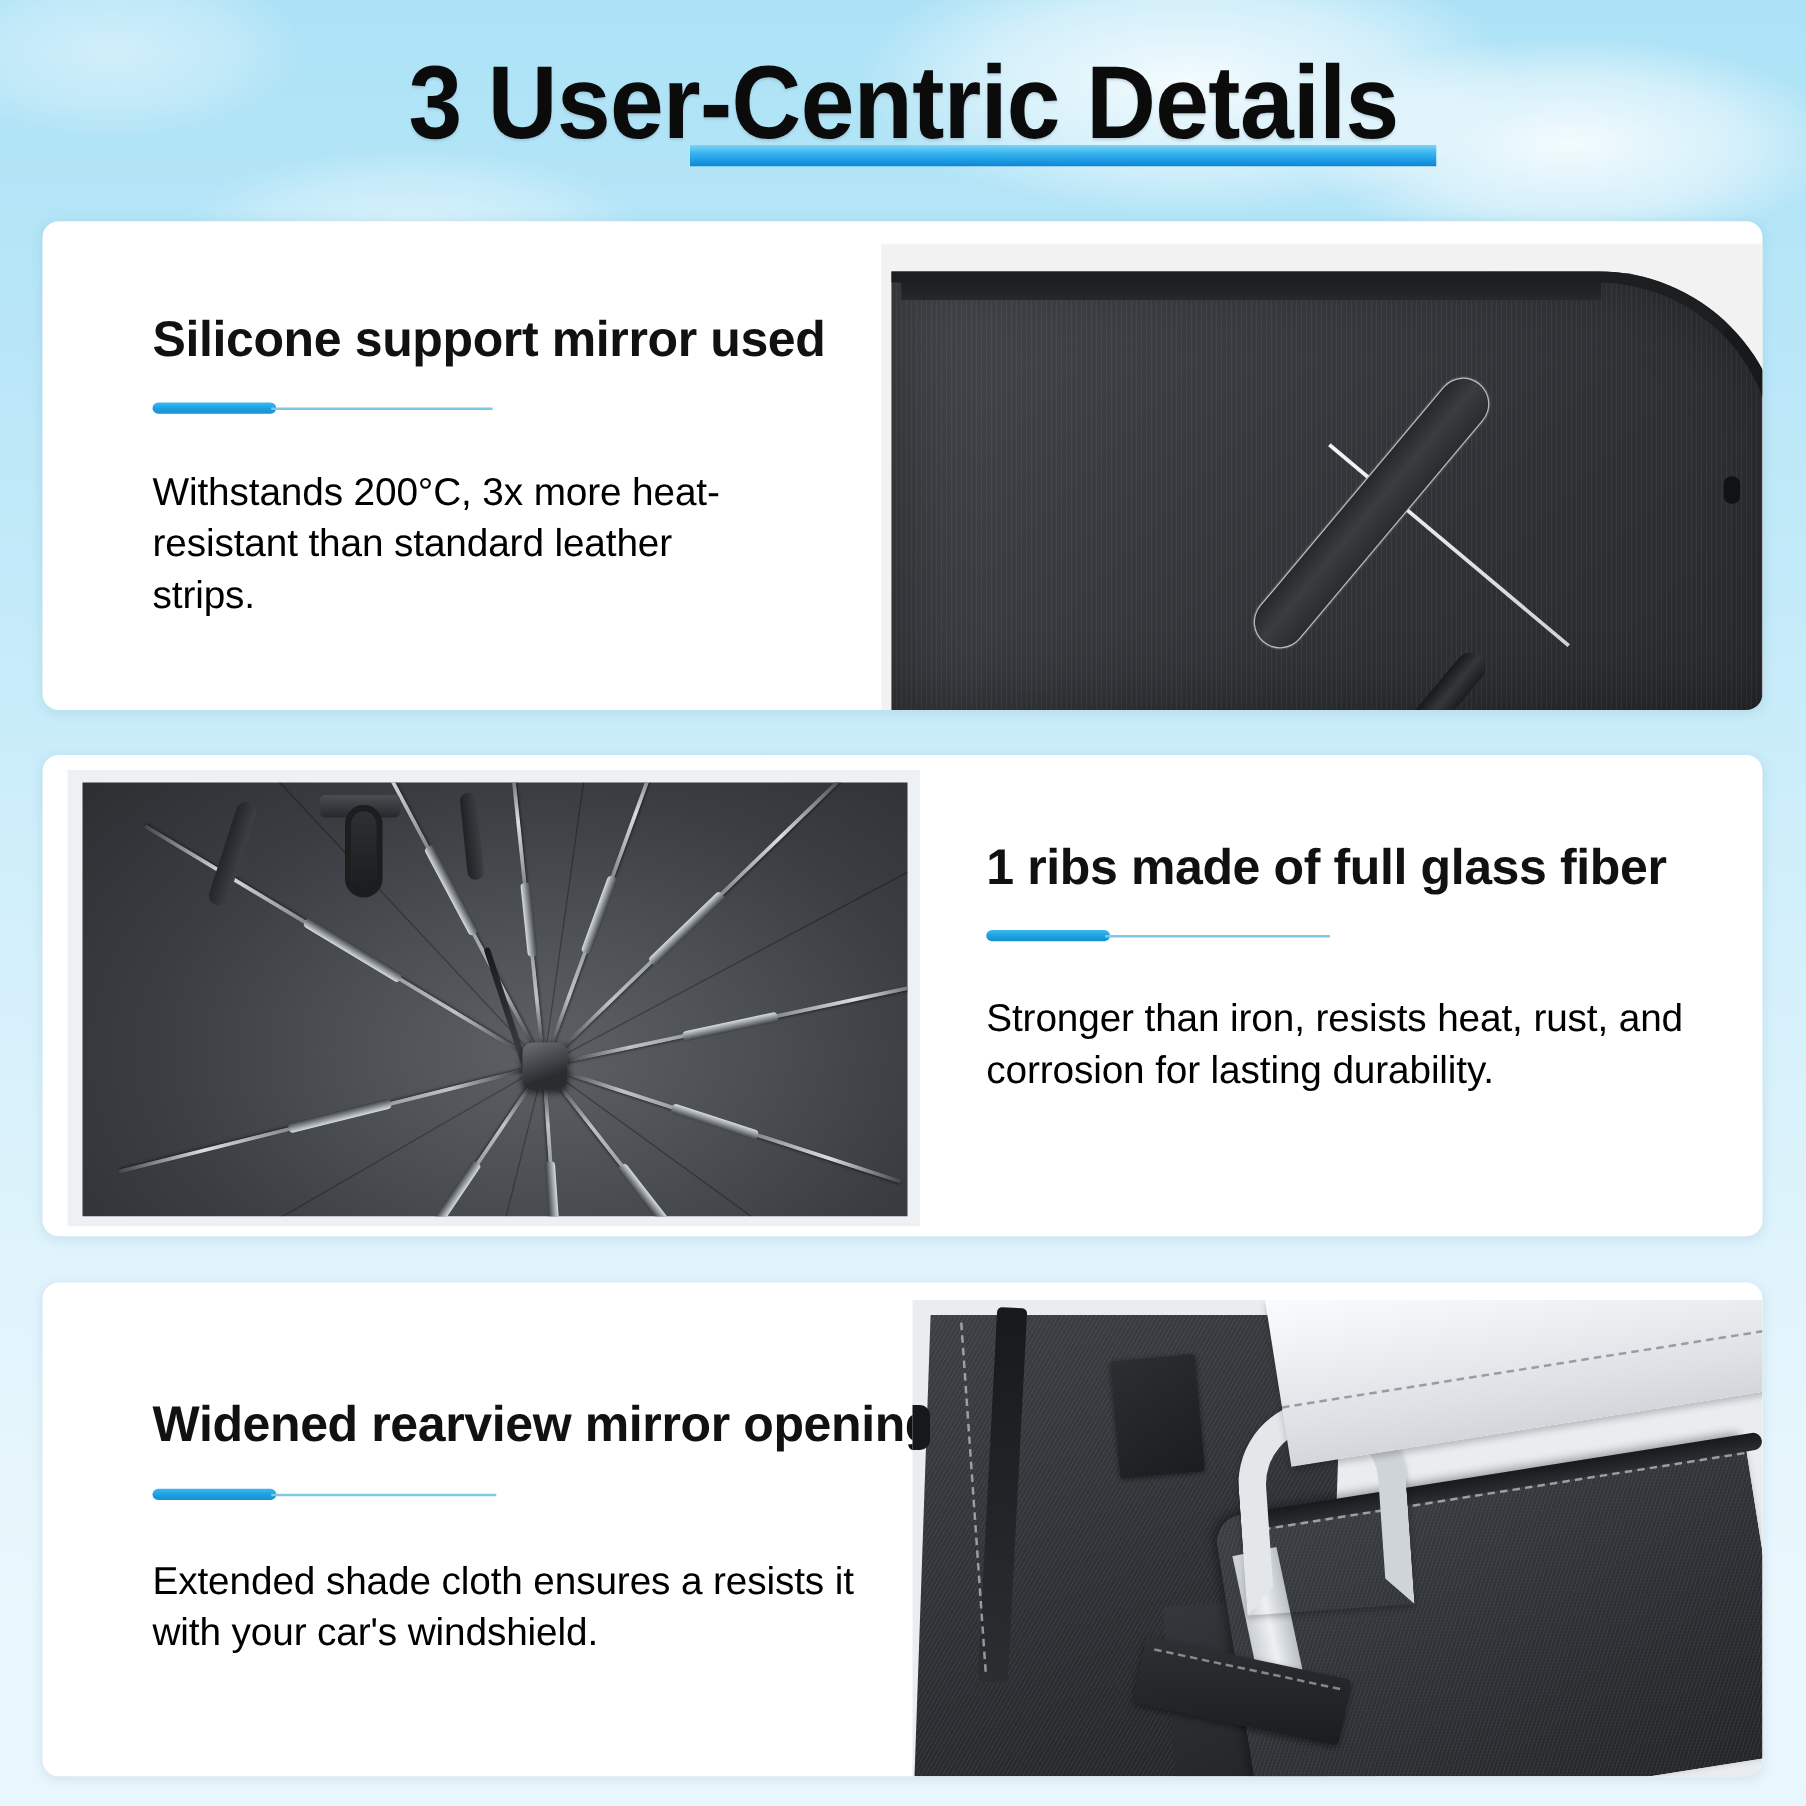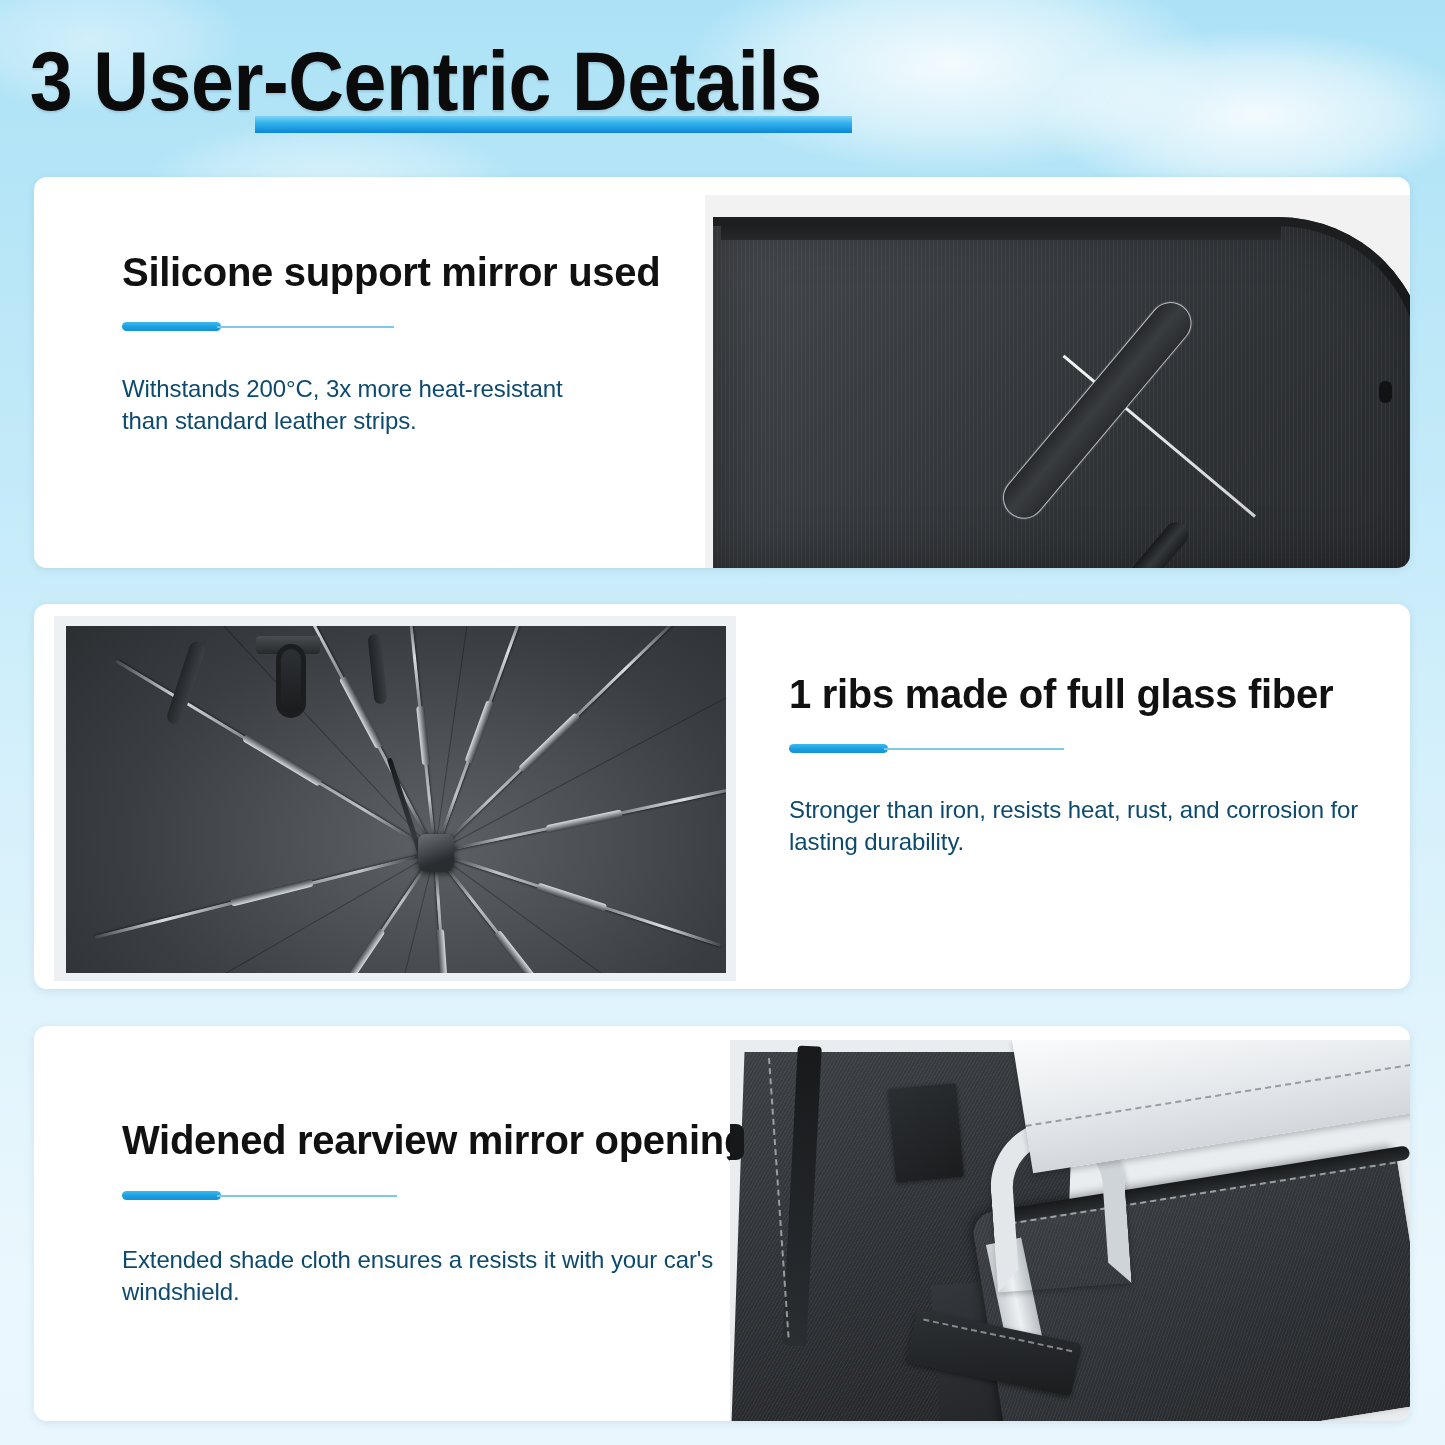--- a/index.html
+++ b/index.html
@@ -30,21 +30,21 @@
     pointer-events:none;
   }
   .cloud-a { left:690px; top:-40px; width:520px; height:210px; }
   .cloud-b { left:1040px; top:30px;  width:430px; height:170px; }
   .cloud-c { left:150px; top:120px;  width:360px; height:120px; opacity:.55; }
   .cloud-d { left:-60px; top:-30px;  width:300px; height:140px; opacity:.5; }
 
   
   .header {
     position:absolute; left:0; top:38px; width:1445px;
-    text-align:left;
+    text-align:center;
   }
   .title-wrap { position:relative; display:inline-block; }
   .title {
     font-size:83px;
     font-weight:700;
     letter-spacing:-0.5px;
     color:#0b0b0b;
     line-height:1.05;
     white-space:nowrap;
     transform:scaleX(0.93);
@@ -108,23 +108,23 @@
     background:linear-gradient(180deg,#3fb9ef 0%,#1a9fe0 55%,#1592d4 100%);
   }
   .divider .line {
     position:absolute; left:95px; top:3.5px;
     right:0; height:2px;
     background:#7ec9e8;
   }
 
   .body-text {
     position:absolute;
-    font-size:24px;
+    font-size:31px;
     line-height:1.33;
-    color:#0c4a6e;
+    color:#000000;
     letter-spacing:-0.1px;
   }
   #card-1 .body-text { top:196px; width:470px; }
   #card-2 .body-text { top:190px; width:600px; }
   #card-3 .body-text { top:218px; width:620px; }
 
   
   .photo {
     position:absolute;
     overflow:hidden;

